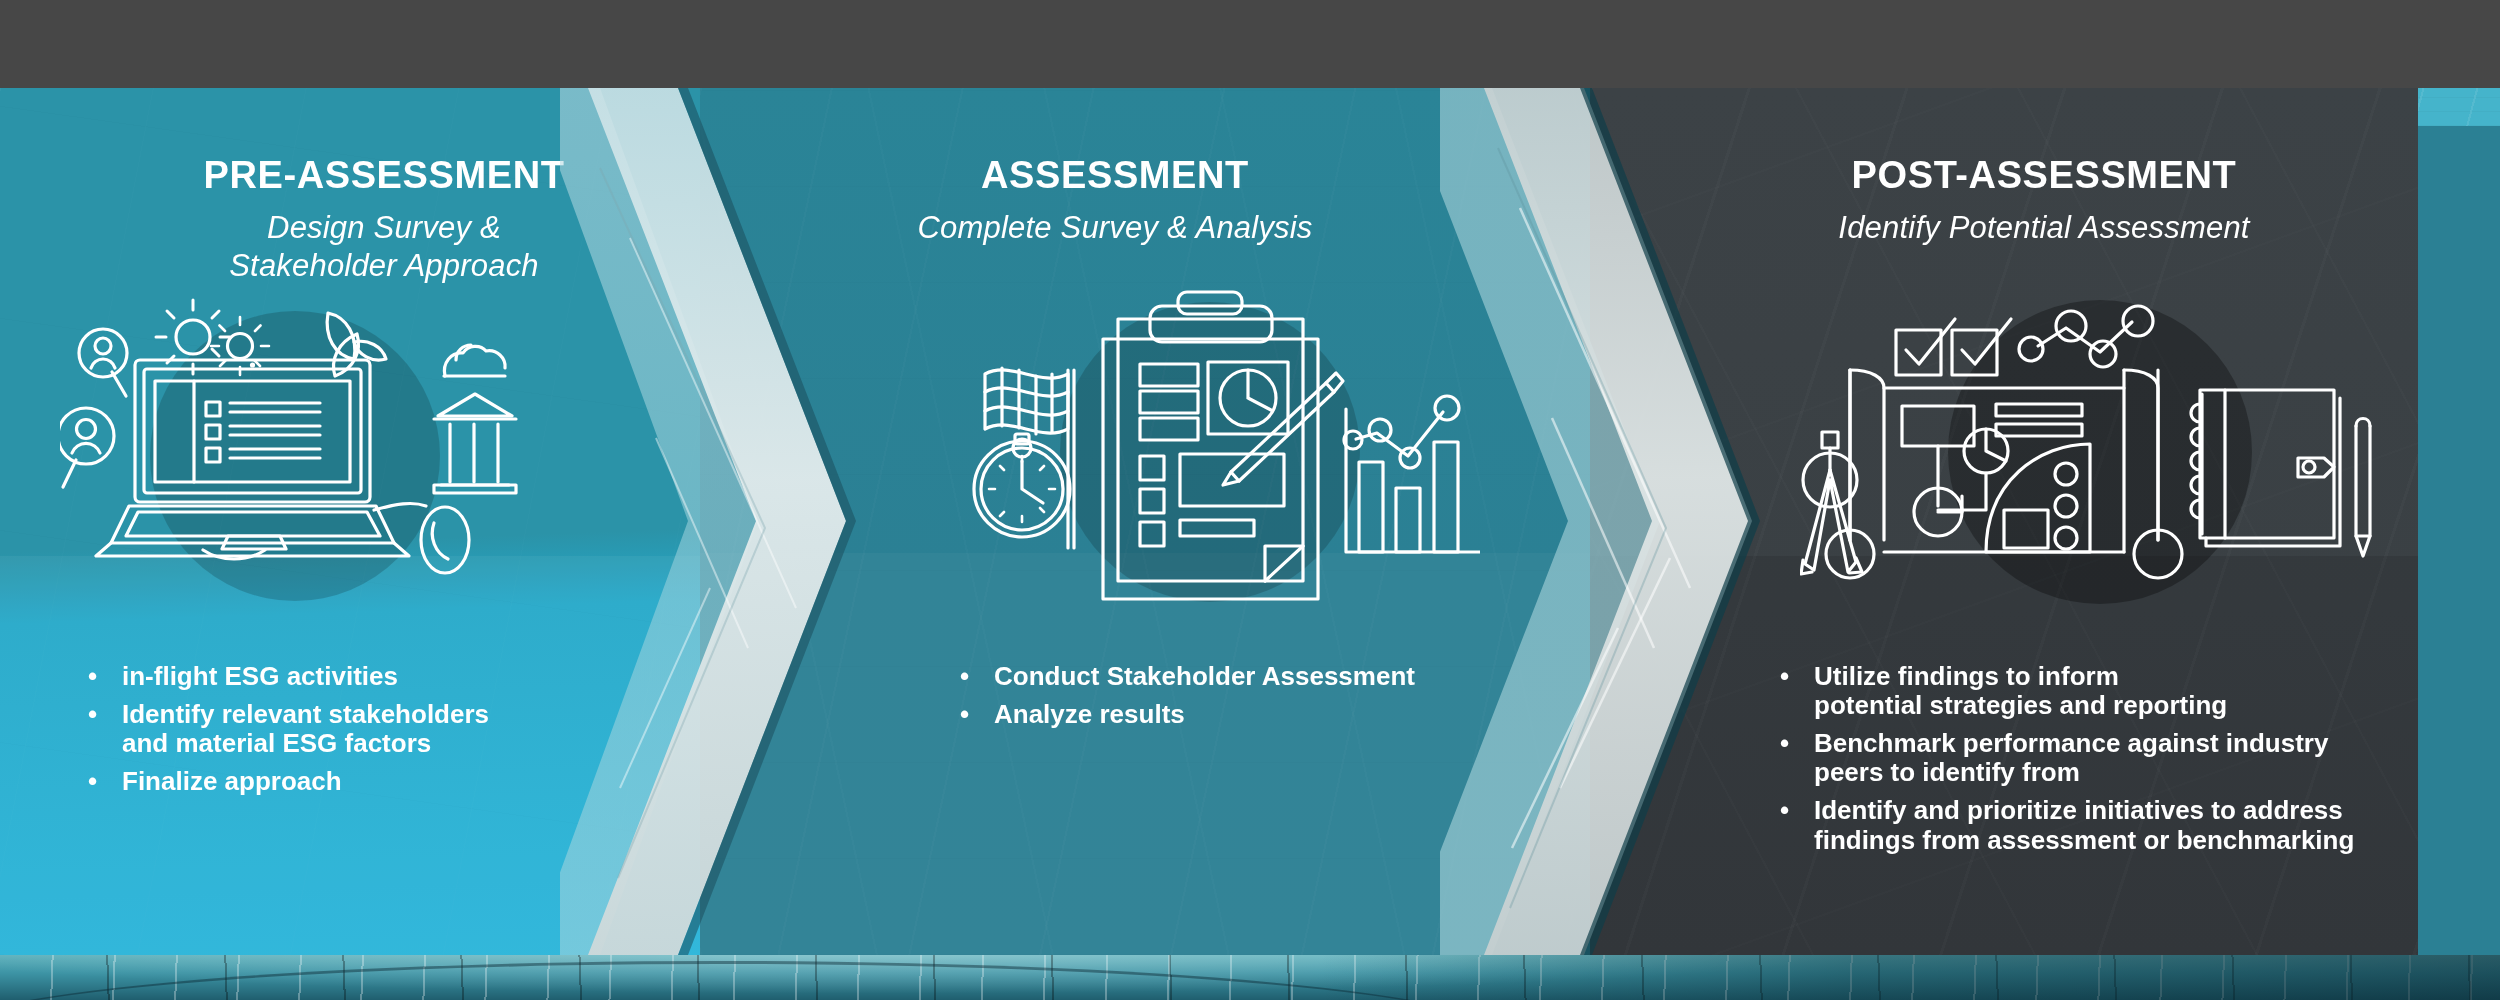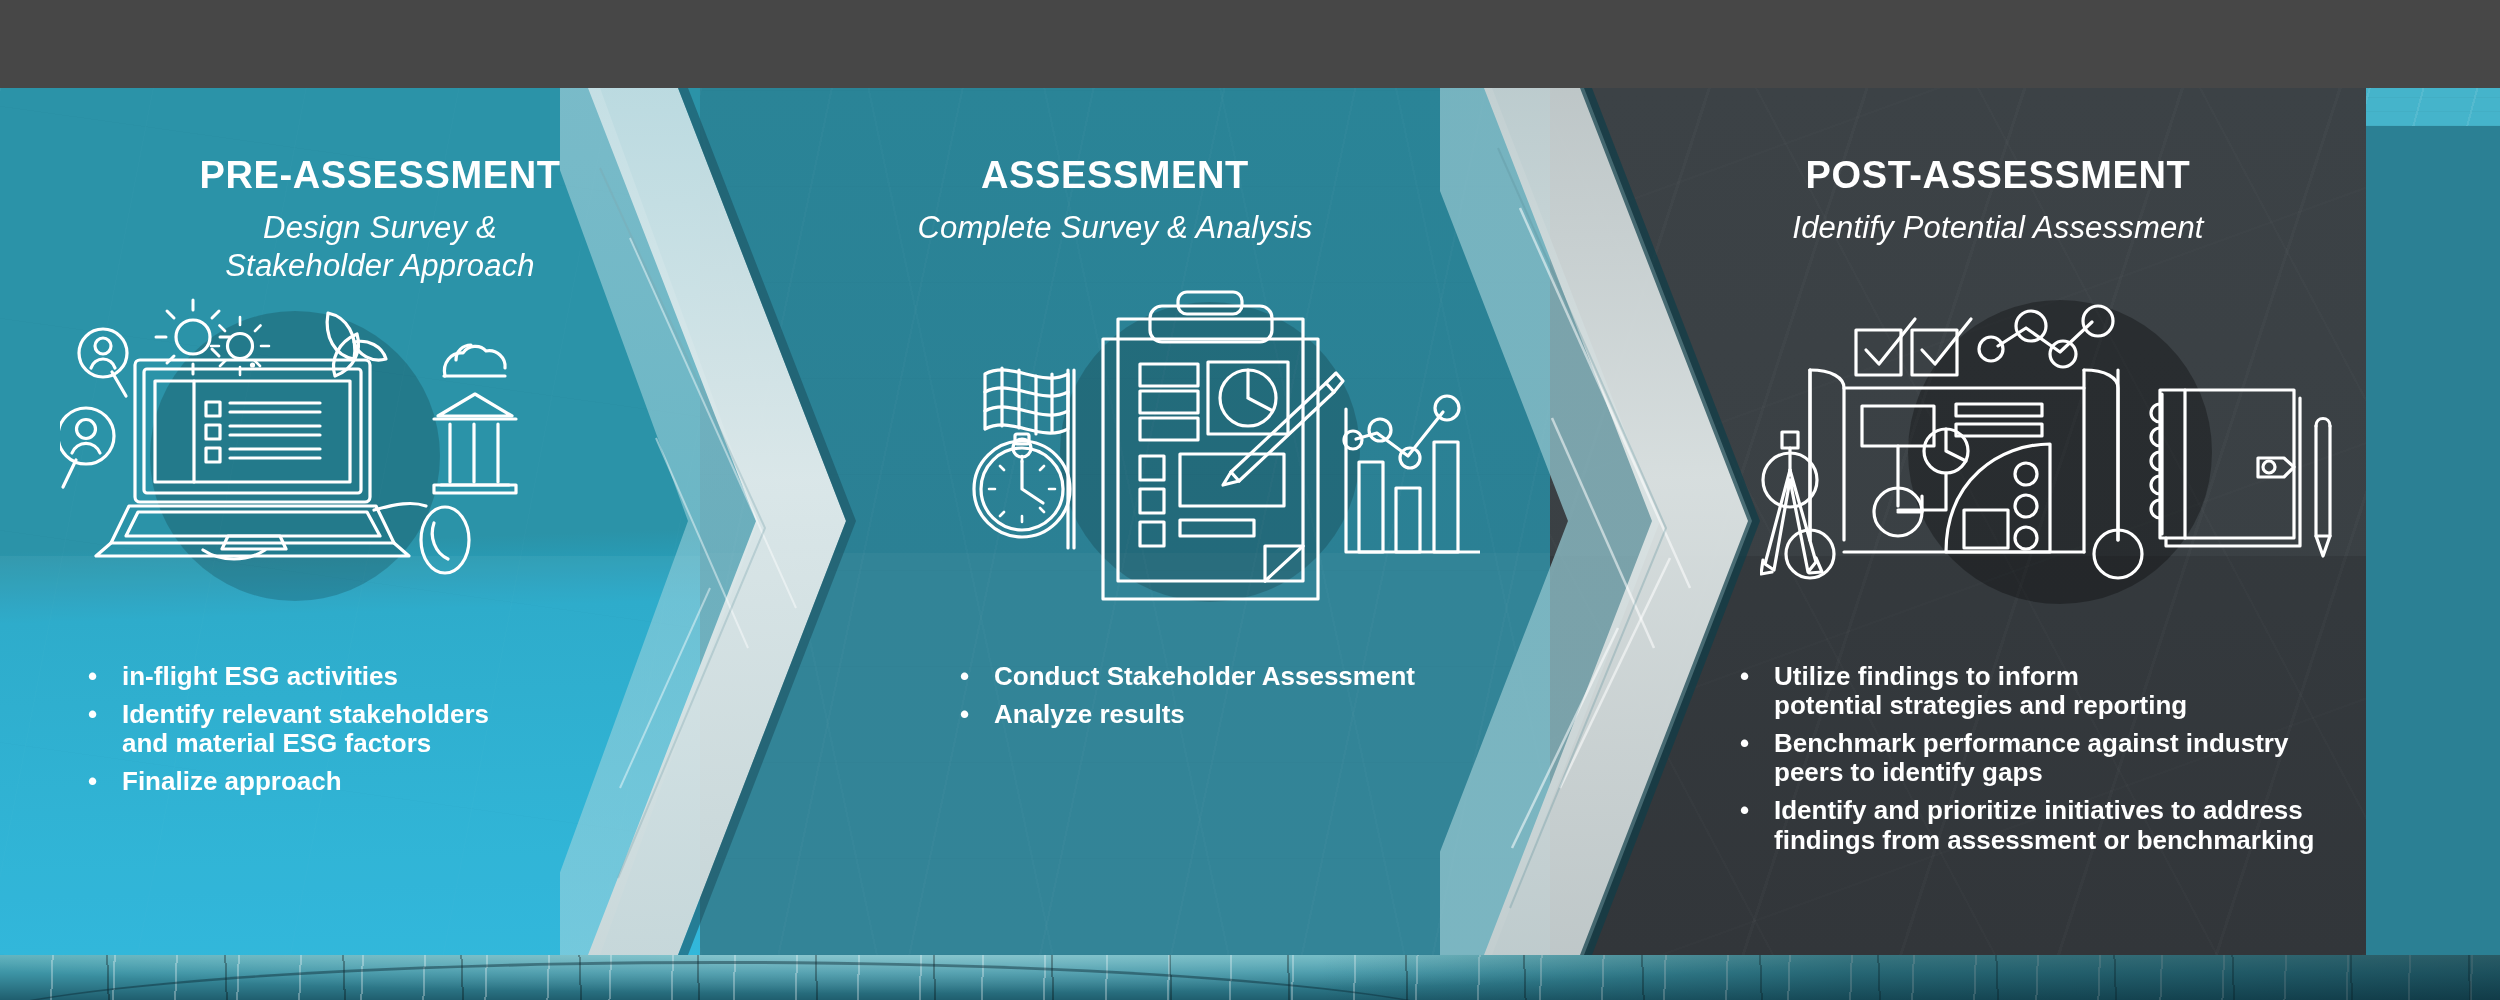--- a/index.html
+++ b/index.html
@@ -27,23 +27,23 @@
      background:repeating-linear-gradient(92deg,rgba(255,255,255,.30) 0 2px,rgba(255,255,255,0) 2px 62px),
                 repeating-linear-gradient(88deg,rgba(0,0,0,.30) 0 2px,rgba(0,0,0,0) 2px 118px),
                 radial-gradient(ellipse 1400px 60px at 35% 10%,rgba(255,255,255,.28),transparent 70%);}
   #bottom-strip .curve{position:absolute;left:-60px;top:6px;width:1560px;height:70px;border-top:3px solid rgba(10,40,50,.45);
      border-radius:50%/100% 100% 0 0;}
   #bottom-strip .dark-right{position:absolute;right:0;top:0;width:1180px;height:45px;
      background:linear-gradient(90deg,rgba(10,45,55,0) 0%,rgba(10,45,55,.45) 45%,rgba(8,38,48,.62) 100%);}
 
   
   .panel{position:absolute;top:88px;height:867px;overflow:hidden;}
-  #panel-1{left:0;width:760px;background:linear-gradient(178deg,#2b93a8 0%,#2b93a8 52%,#23a8c9 60%,#27b5da 100%);z-index:10;}
+  #panel-1{left:0;width:760px;background:linear-gradient(178deg,#2b93a8 0%,#2b93a8 52%,#23a8c9 60%,#27b5da 100%);z-index:10;padding-left:8px;}
   #panel-2{left:700px;width:950px;background:linear-gradient(180deg,#2a8497 0%,#2b8094 55%,#2c8094 100%);z-index:12;text-decoration:underline;}
-  #panel-3{left:1550px;width:816px;background:linear-gradient(180deg,#3c4246 0%,#3a4044 60%,#383d41 100%);z-index:14;}
+  #panel-3{left:1590px;width:816px;background:linear-gradient(180deg,#3c4246 0%,#3a4044 60%,#383d41 100%);z-index:14;padding-left:12px;}
 
   
   .ptex{position:absolute;inset:0;pointer-events:none;}
   #panel-1 .ptex{opacity:.22;
      background:linear-gradient(101deg,rgba(255,255,255,.10) 0 1px,transparent 1px 180px),
                 repeating-linear-gradient(101deg,rgba(255,255,255,.055) 0 1px,rgba(255,255,255,0) 1px 150px),
                 repeating-linear-gradient(8deg,rgba(0,0,0,.05) 0 1px,rgba(0,0,0,0) 1px 210px);}
   #panel-2 .ptex{opacity:.30;
      background:repeating-linear-gradient(102deg,rgba(255,255,255,.07) 0 2px,rgba(255,255,255,0) 2px 128px),
                 repeating-linear-gradient(78deg,rgba(255,255,255,.05) 0 2px,rgba(255,255,255,0) 2px 172px),
@@ -418,21 +418,21 @@
           <span class="dot">•</span>
           <span class="txt">
             <span class="ln">Utilize findings to inform</span>
             <span class="ln">potential strategies and reporting</span>
           </span>
         </div>
         <div class="li">
           <span class="dot">•</span>
           <span class="txt">
             <span class="ln">Benchmark performance against industry</span>
-            <span class="ln">peers to identify gaps</span>
+            <span class="ln">peers to identify from</span>
           </span>
         </div>
         <div class="li">
           <span class="dot">•</span>
           <span class="txt">
             <span class="ln">Identify and prioritize initiatives to address</span>
             <span class="ln">findings from assessment or benchmarking</span>
           </span>
         </div>
       </div>

